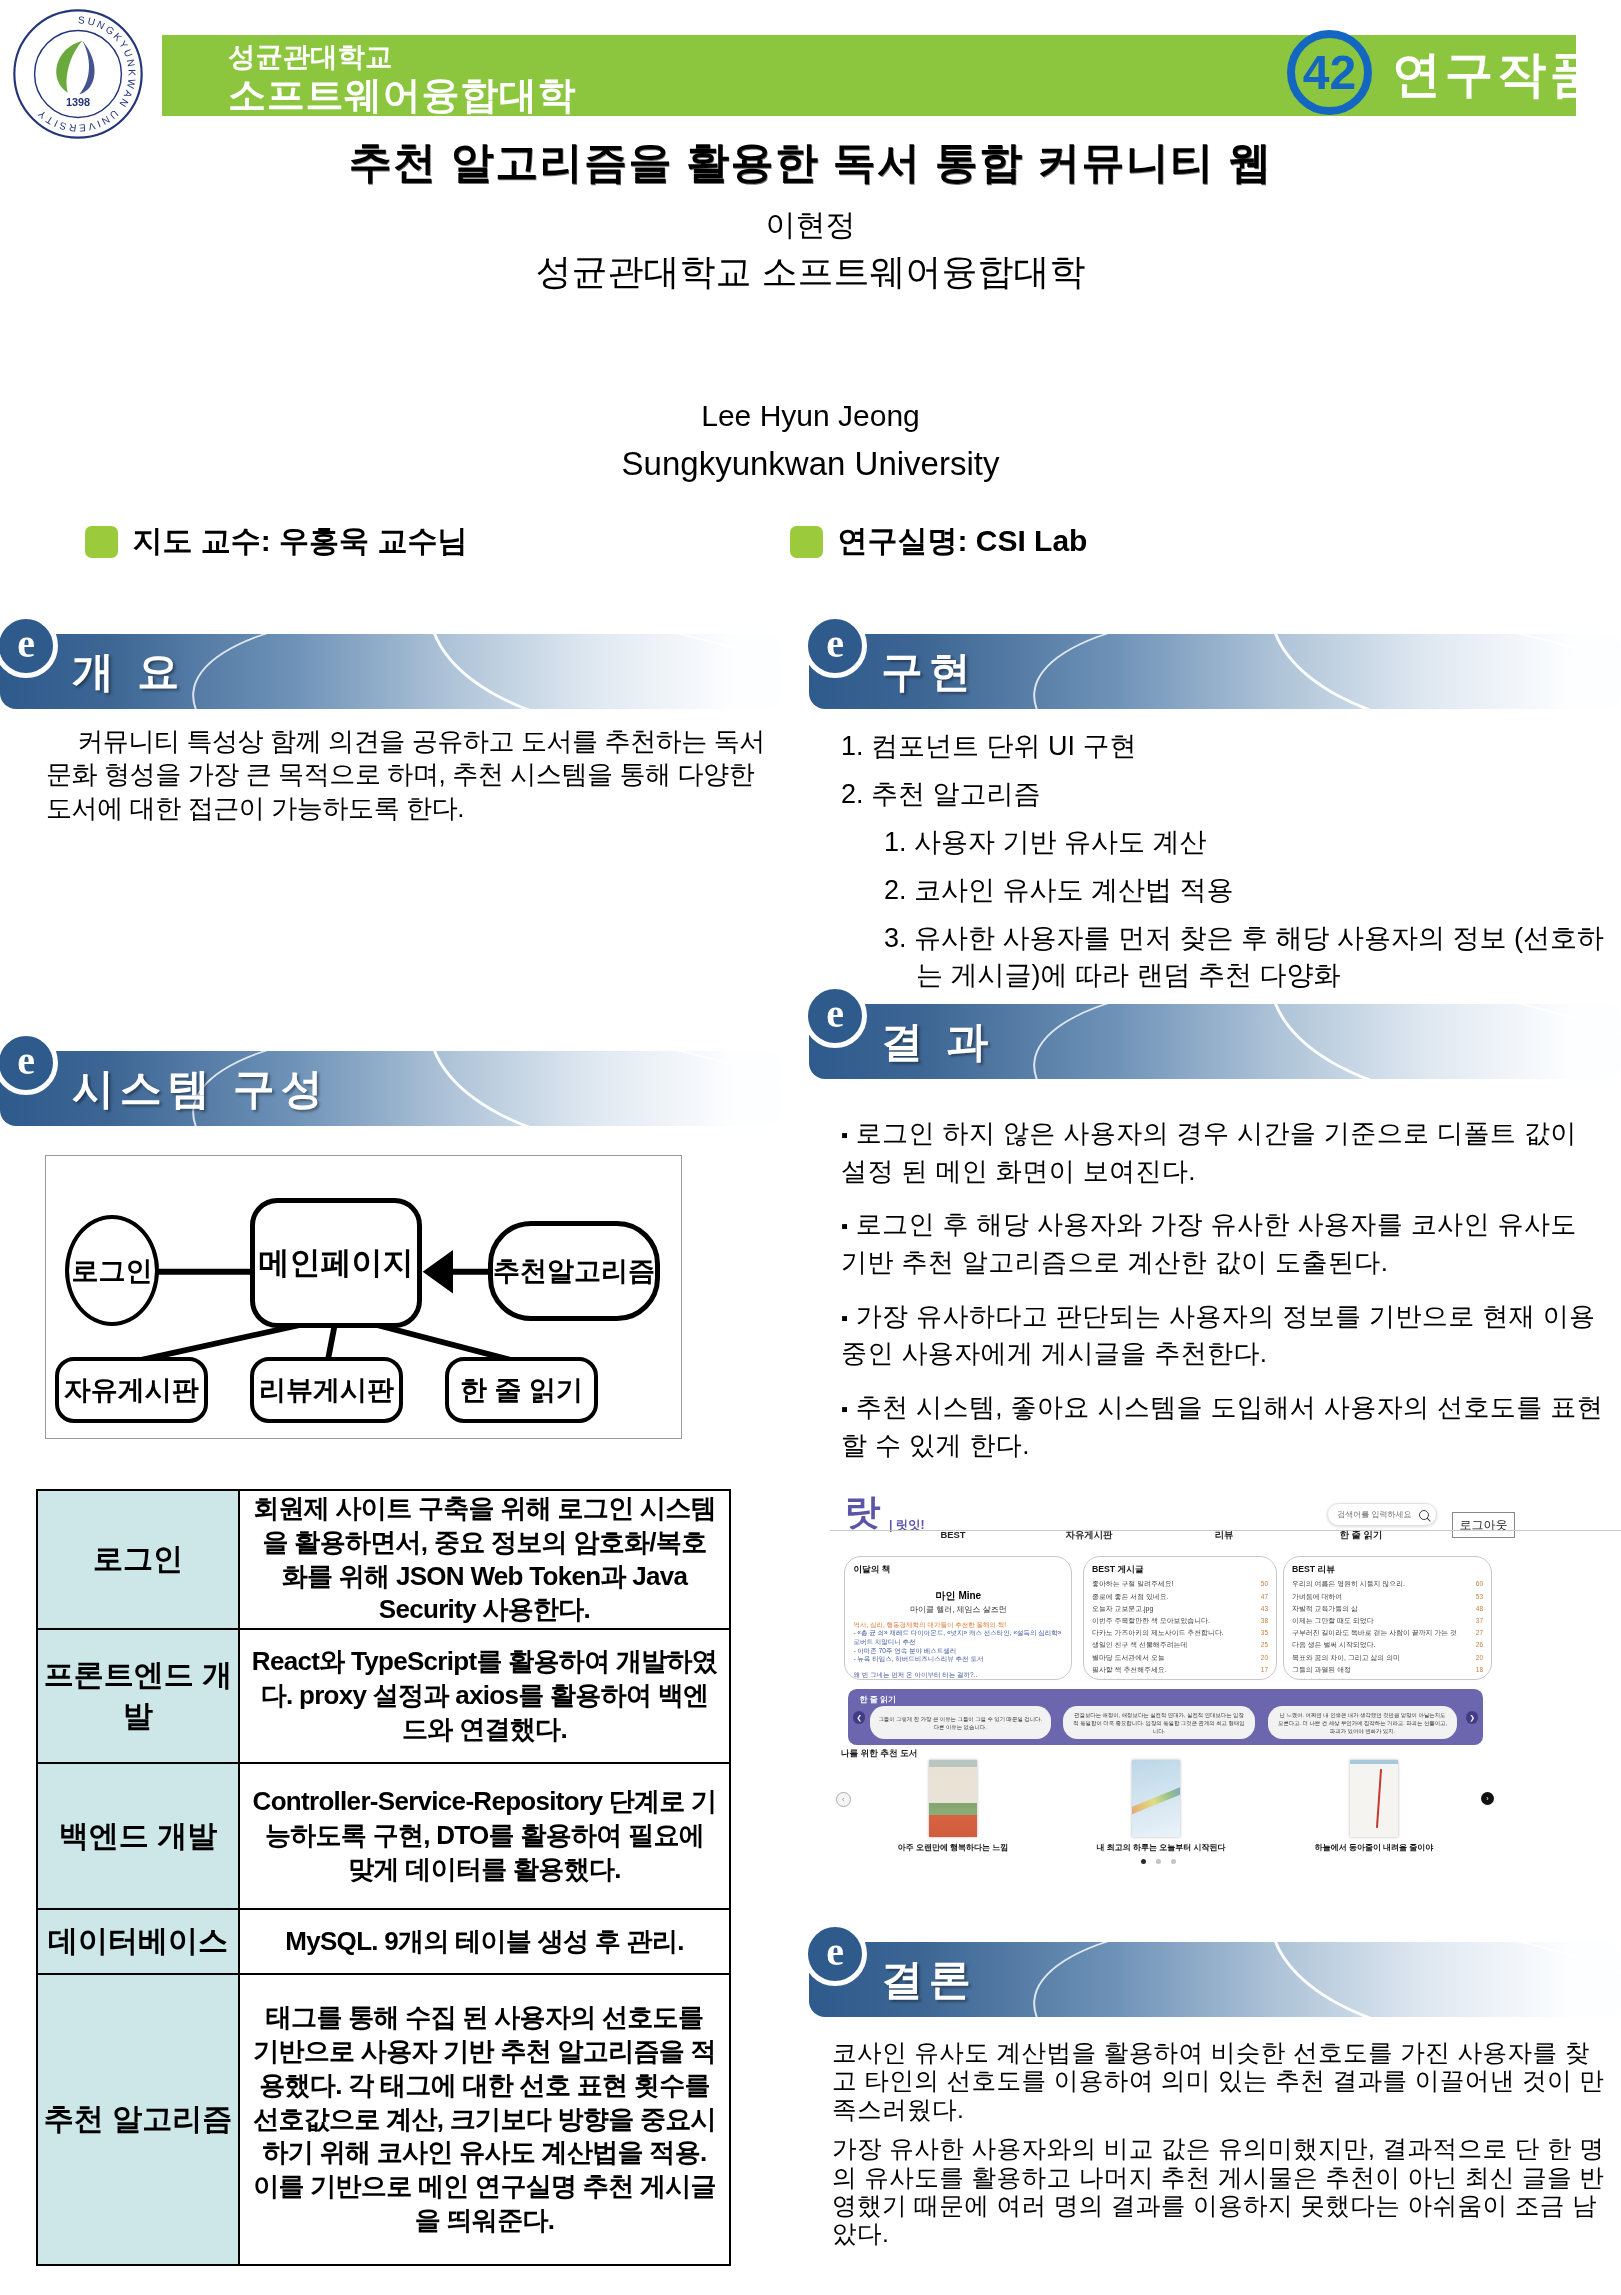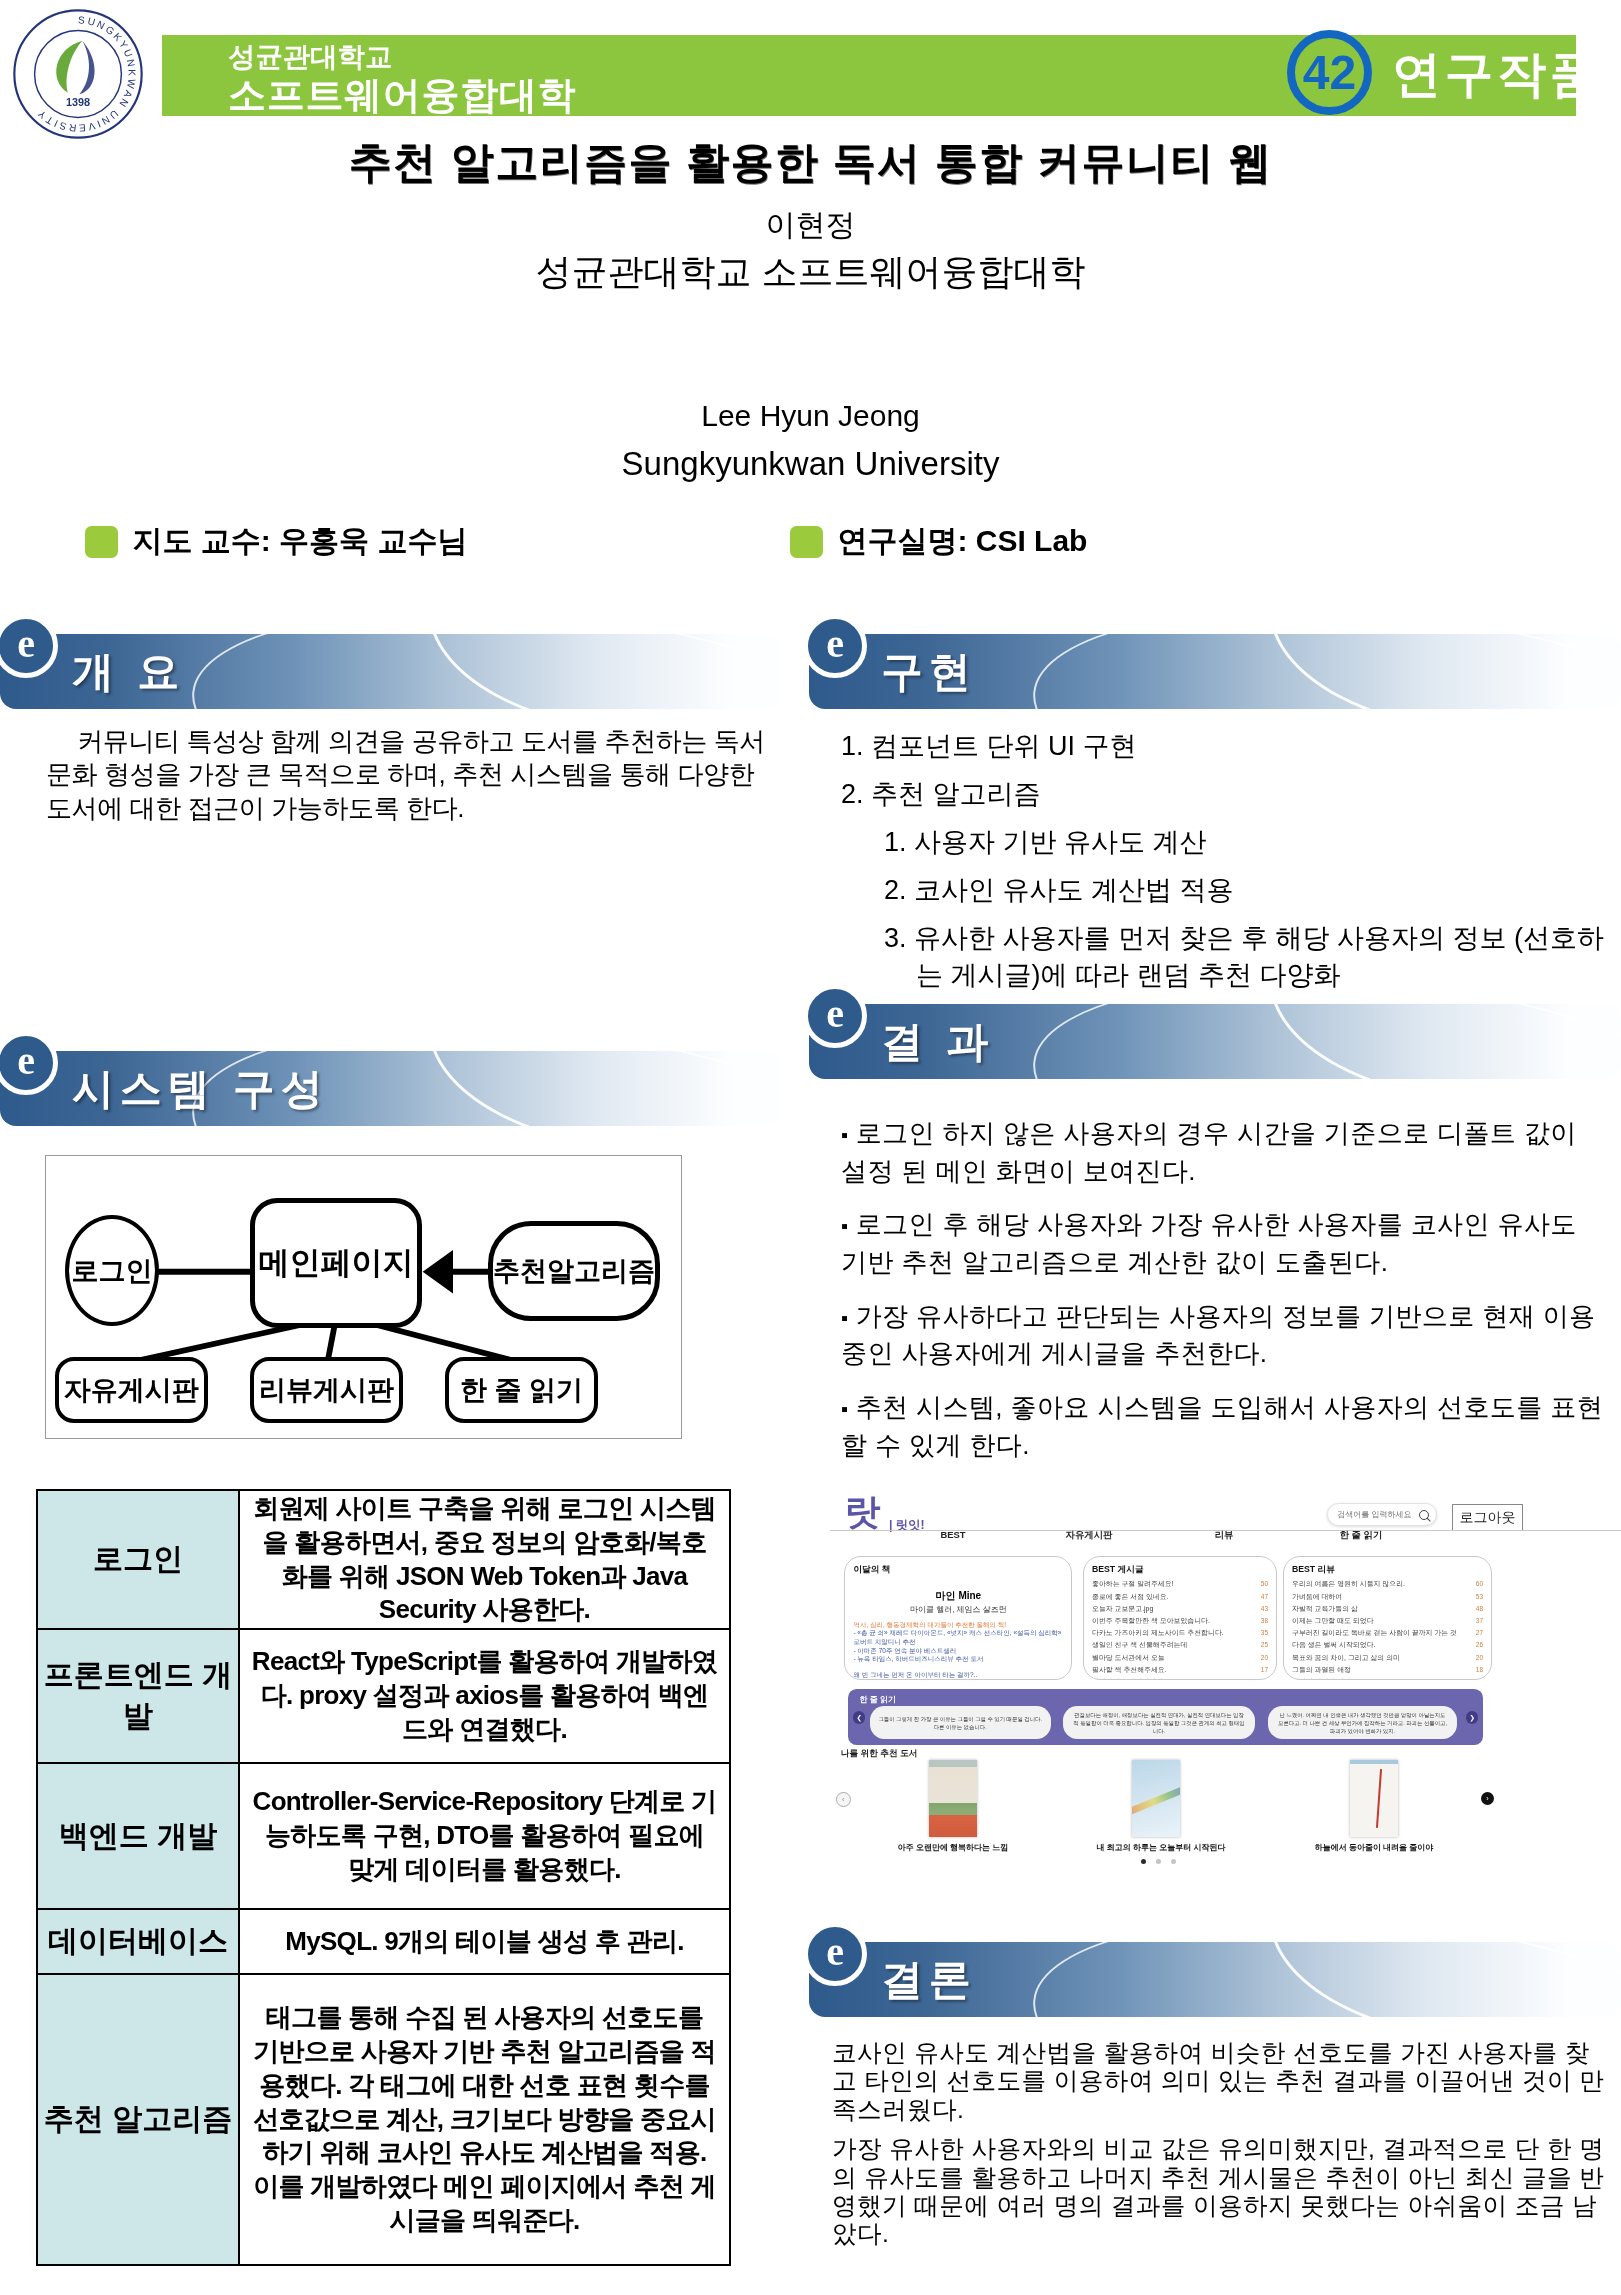--- a/index.html
+++ b/index.html
@@ -82,21 +82,21 @@
 
   
   .site{position:absolute;left:830px;top:1484px;width:791px;height:396px;background:#fff;font-family:"Liberation Sans", sans-serif;}
   .site-logo{position:absolute;left:14.4px;top:4.3px;font-size:36px;font-weight:800;color:#5B55A8;}
   .site-logo-sub{position:absolute;left:59px;top:33px;font-size:12.3px;font-weight:bold;color:#5B55A8;}
   .site-search{position:absolute;left:497px;top:19px;width:110px;height:23px;border:0.7px solid #e2e2e2;border-radius:11.6px;
                box-shadow:0 0.7px 2.9px rgba(0,0,0,.15);display:flex;align-items:center;padding:0 7.2px;box-sizing:border-box;background:#fff;}
   .site-search input{border:none;outline:none;flex:1;font-size:8px;color:#555;background:transparent;width:72px;font-family:inherit;}
   .mag{width:8px;height:8px;border:1.4px solid #444;border-radius:50%;position:relative;flex:0 0 auto;}
   .mag::after{content:"";position:absolute;width:5px;height:1.4px;background:#444;transform:rotate(45deg);right:-3.6px;bottom:-1.4px;}
-  .site-logout{position:absolute;left:622px;top:20px;border:0.7px solid #888;background:#fff;font-size:14px;padding:3.6px 6.5px;color:#222;}
+  .site-logout{position:absolute;left:622px;top:28px;border:0.7px solid #888;background:#fff;font-size:12px;padding:3.6px 6.5px;color:#222;}
   .site-divider{position:absolute;left:0;right:0;top:46px;border-top:0.7px solid #c9c9c9;}
   .snav{position:absolute;top:45px;transform:translateX(-50%);font-size:9.4px;font-weight:bold;color:#222;}
   .scard{position:absolute;top:72px;height:124px;border:1.4px solid #c9c9c9;border-radius:17px;background:#fff;
          box-sizing:border-box;padding:6.5px 8px;overflow:hidden;}
   .box-title{font-size:8.7px;font-weight:bold;color:#111;}
   .mb-title{font-size:10px;font-weight:bold;text-align:center;margin-top:13px;}
   .mb-auth{font-size:8px;color:#333;text-align:center;margin-top:1.4px;}
   .mb-high{font-size:6.5px;color:#E0762F;margin-top:5.8px;line-height:1.3;}
   .mb-line{font-size:6.5px;color:#3A53A0;line-height:1.35;}
   .mb-teaser{font-size:6.5px;color:#3A53A0;margin-top:7.2px;}
@@ -245,21 +245,21 @@
     <div class="dt-label">백엔드 개발</div>
     <div class="dt-val">
       <p>Controller-Service-Repository 단계로 기능하도록 구현, DTO를 활용하여 필요에 맞게 데이터를 활용했다.</p>
     </div>
     <div class="dt-label">데이터베이스</div>
     <div class="dt-val">
         <p>MySQL. 9개의 테이블 생성 후 관리.</p>
       </div>
     <div class="dt-label no-b">추천 알고리즘</div>
     <div class="dt-val no-b">
-        <p>태그를 통해 수집 된 사용자의 선호도를 기반으로 사용자 기반 추천 알고리즘을 적용했다. 각 태그에 대한 선호 표현 횟수를 선호값으로 계산, 크기보다 방향을 중요시 하기 위해 코사인 유사도 계산법을 적용. 이를 개발하였다 메인 페이지에서 추천 게시글을 띄워준다.</p>
+        <p>태그를 통해 수집 된 사용자의 선호도를 기반으로 사용자 기반 추천 알고리즘을 적용했다. 각 태그에 대한 선호 표현 횟수를 선호값으로 계산, 크기보다 방향을 중요시 하기 위해 코사인 유사도 계산법을 적용. 이를 기반으로 메인 연구실명 추천 게시글을 띄워준다.</p>
       </div>
   </div>
 
   <div class="results">
     <div class="bullet">로그인 하지 않은 사용자의 경우 시간을 기준으로 디폴트 값이 설정 된 메인 화면이 보여진다.</div>
     <div class="bullet">로그인 후 해당 사용자와 가장 유사한 사용자를 코사인 유사도 기반 추천 알고리즘으로 계산한 값이 도출된다.</div>
     <div class="bullet">가장 유사하다고 판단되는 사용자의 정보를 기반으로 현재 이용중인 사용자에게 게시글을 추천한다.</div>
     <div class="bullet">추천 시스템, 좋아요 시스템을 도입해서 사용자의 선호도를 표현할 수 있게 한다.</div>
   </div>
 

